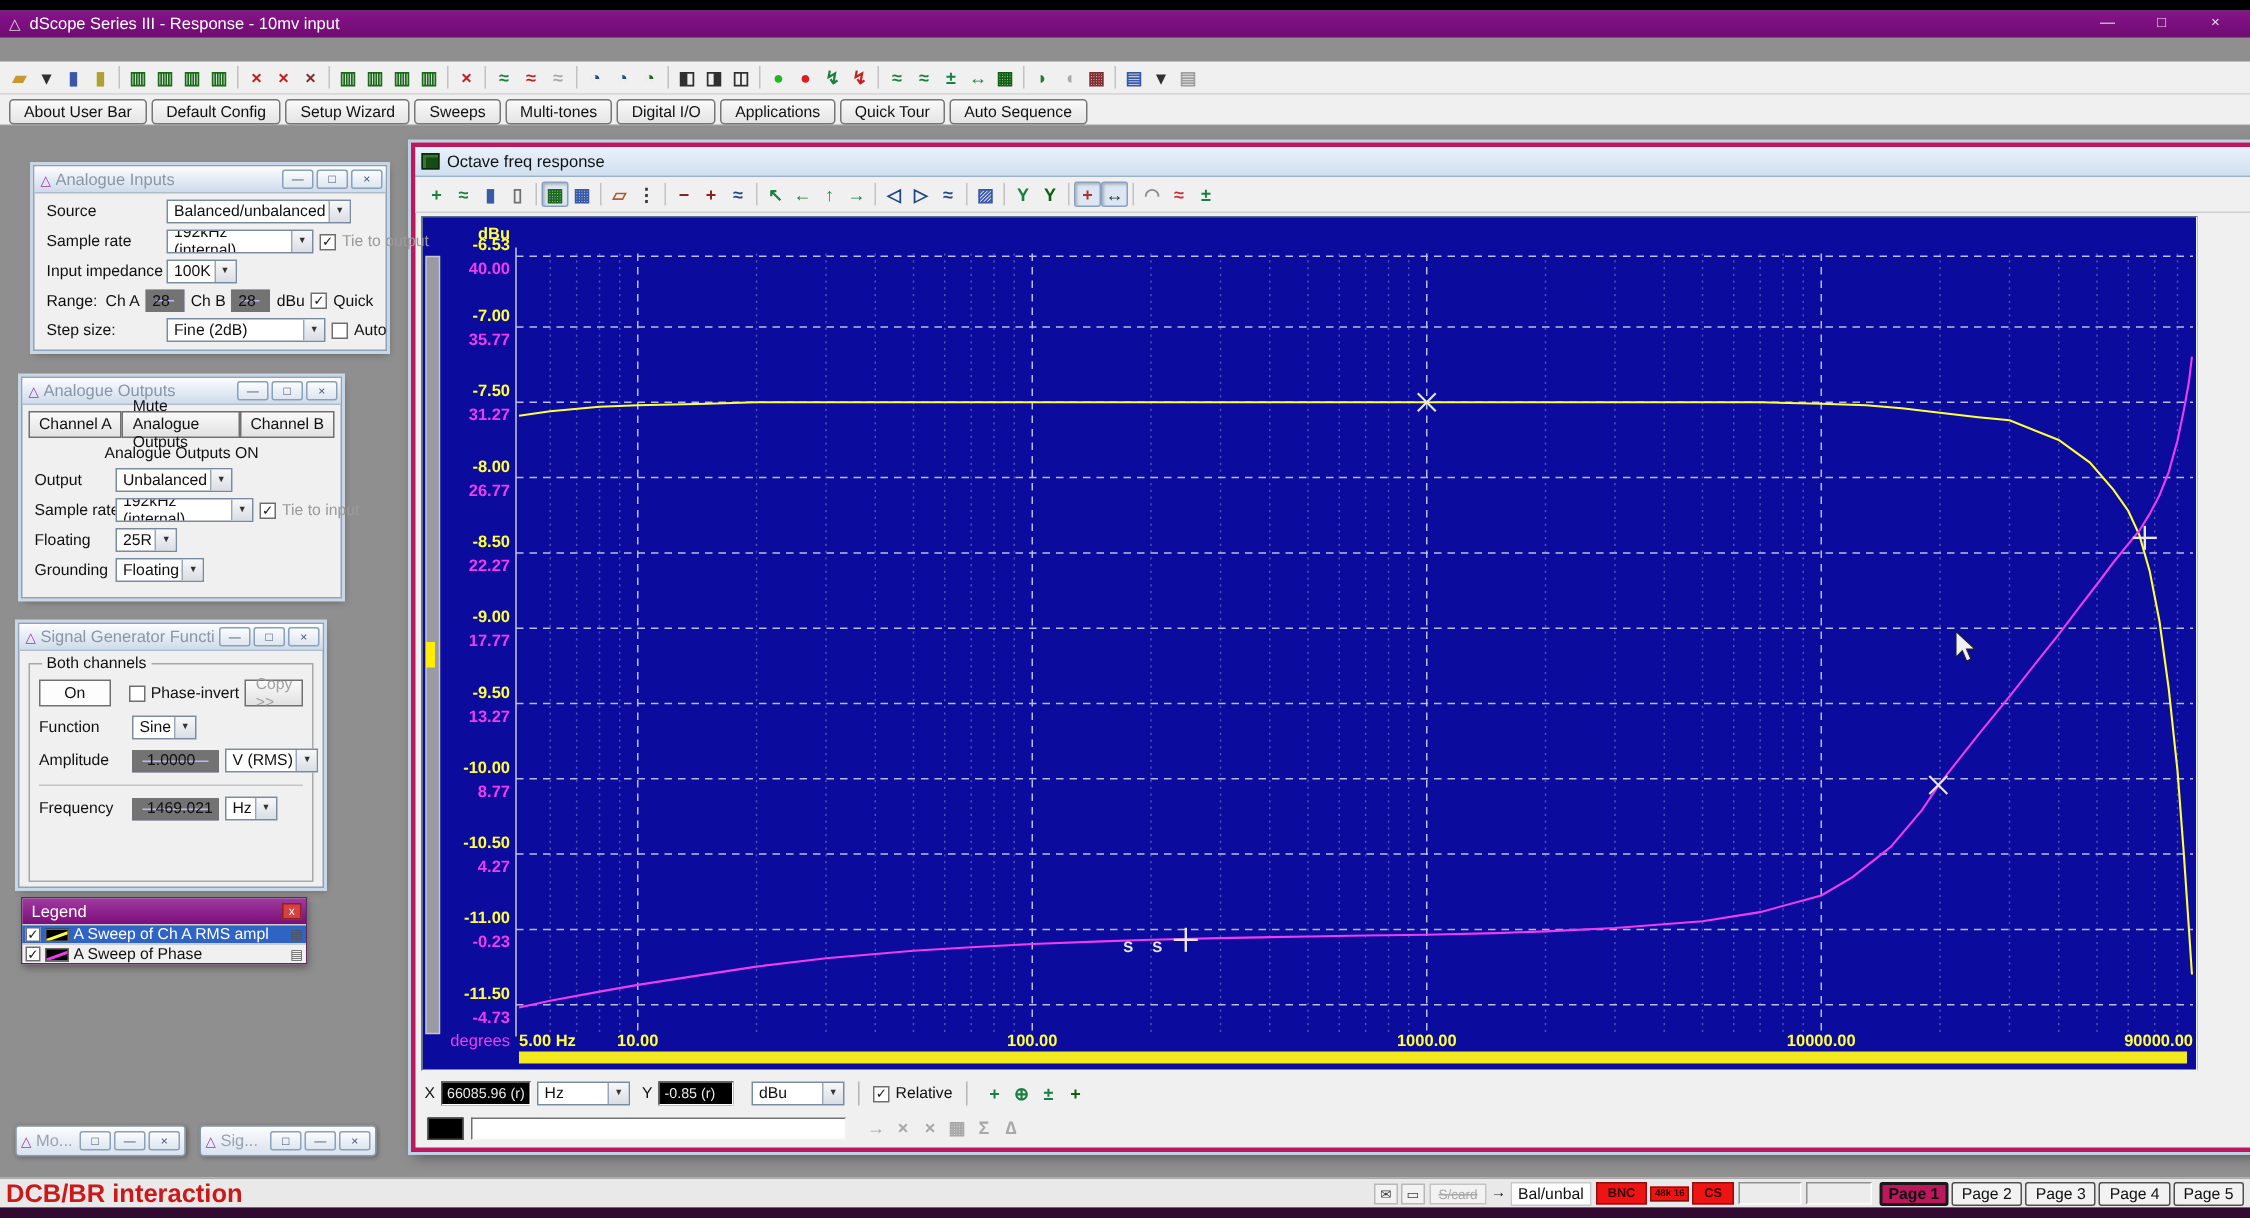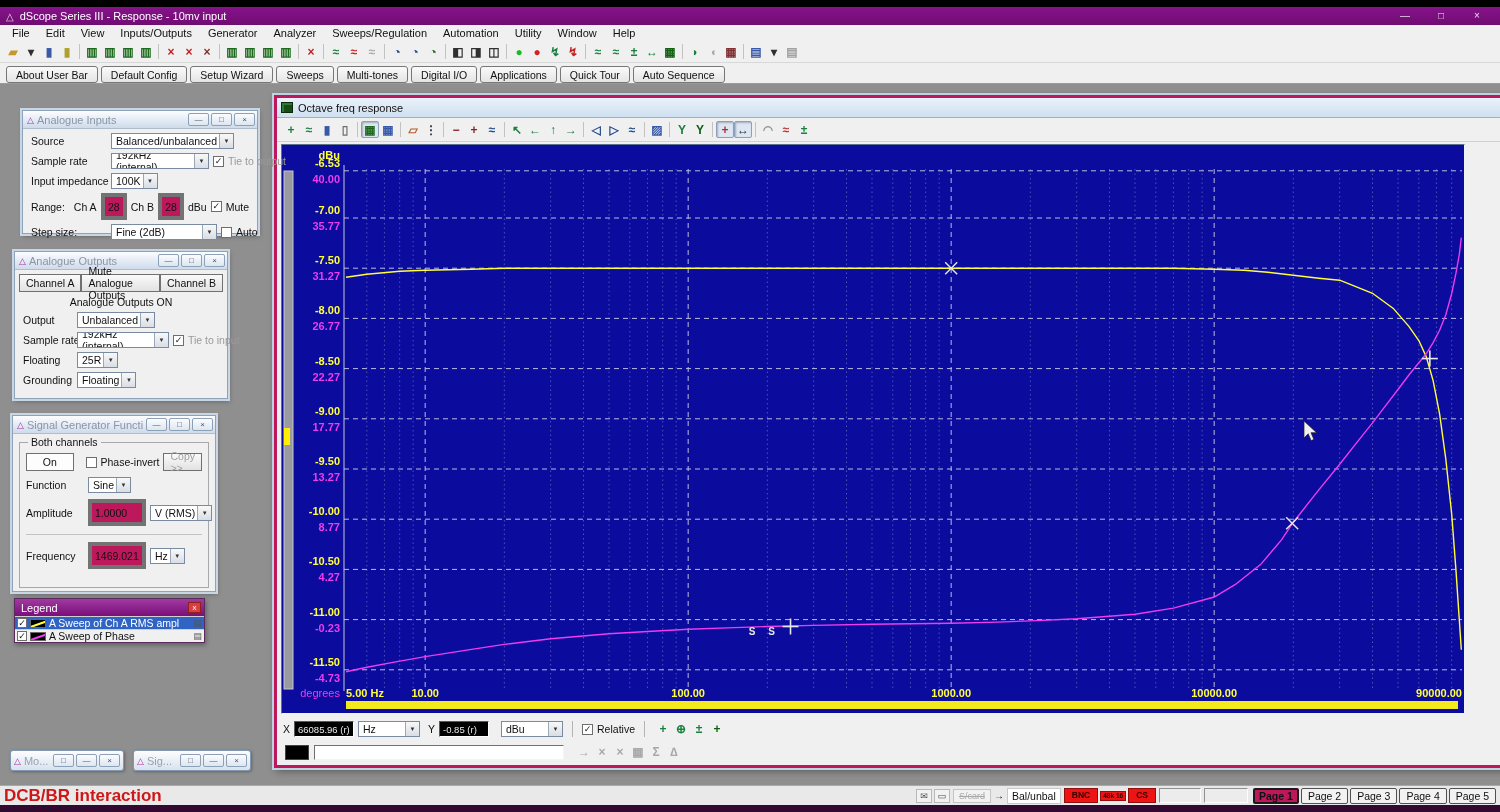--- a/index.html
+++ b/index.html
@@ -44,21 +44,21 @@
 .w48{width:50px;flex:none}
 .w58{width:58px;flex:none}
 .grow{flex:1}
 .push{margin-left:auto}
 .dd{height:16px;border:1px solid #7a8aa0;background:#fff;display:flex;align-items:center;font-size:10.5px;
   position:relative;padding:0 16px 0 4px;flex:none;overflow:hidden}
 .dda{position:absolute;right:0;top:0;bottom:0;width:14px;background:linear-gradient(#f8f8f8,#d9dee5);
   border-left:1px solid #9aa8b8;color:#333;font-size:6px;display:flex;align-items:center;justify-content:center}
 .cb{width:11px;height:11px;border:1px solid #6e6e6e;background:#fff;display:inline-flex;align-items:center;
   justify-content:center;font-size:9px;line-height:9px;color:#1a1a1a;flex:none}
-.tin{height:27px;border:4px solid #737373;background:#be185d;font-size:10.5px;padding:0 3px;display:flex;
+.tin{height:15px;border:7px solid #737373;background:#c4b5fd;font-size:10.5px;padding:0 3px;display:flex;
   align-items:center;justify-content:flex-end;flex:none}
 .wbtn{border:1px solid #707070;background:linear-gradient(#fafafa,#e2e2e2);font-size:10.5px;height:18px;
   display:flex;align-items:center;justify-content:center;padding:0 6px}
 .wbtn.dis{color:#a0a0a0}
 .center{justify-content:center}
 .group{border:1px solid #a8a8a8;margin:8px 6px 0;position:relative;padding:2px 4px 6px}
 .glegend{position:absolute;top:-7px;left:8px;background:#f0f0f0;padding:0 3px;font-size:10.5px}
 
 
 .legendwin{position:absolute;left:14px;top:598px;width:191px;background:#f0f0f0;border:1px solid #5a2a5a;box-shadow:1px 2px 5px rgba(0,0,0,.35)}
@@ -130,34 +130,20 @@
   <div class="titlebar">
     <span class="applogo">△</span>
     <span class="titletxt">dScope Series III - Response - 10mv input</span>
     <span class="winbtns">
       <span class="winbtn">—</span>
       <span class="winbtn">□</span>
       <span class="winbtn">×</span>
     </span>
   </div>
 
-  <div class="menubar">
-
-  <span class="mitem">File</span>
-      <span class="mitem">Edit</span>
-      <span class="mitem">View</span>
-      <span class="mitem">Inputs/Outputs</span>
-      <span class="mitem">Generator</span>
-      <span class="mitem">Analyzer</span>
-      <span class="mitem">Sweeps/Regulation</span>
-      <span class="mitem">Automation</span>
-      <span class="mitem">Utility</span>
-      <span class="mitem">Window</span>
-      <span class="mitem">Help</span>
-    </div>
 
   <div class="toolbar">
 
   <span class="tico" style="color: rgb(200, 152, 48);">▰</span>
       <span class="tico" style="color: rgb(48, 48, 48);">▾</span>
       <span class="tico" style="color: rgb(56, 88, 168);">▮</span>
       <span class="tico" style="color: rgb(176, 160, 48);">▮</span>
       <span class="tsep"></span>
       <span class="tico" style="color: rgb(26, 106, 26);">▥</span>
       <span class="tico" style="color: rgb(26, 106, 26);">▥</span>
@@ -444,21 +430,21 @@
       </span>
     </div>
     <div class="row">
       <span class="lbl" style="width:42px">Range:</span>
       <span class="lbl">Ch A</span>
       <span class="tin" style="width:26px">28</span>
       <span class="lbl">Ch B</span>
       <span class="tin" style="width:26px">28</span>
       <span class="lbl">dBu</span>
       <span class="cb push">✓</span>
-      <span class="lbl">Mute</span>
+      <span class="lbl">Quick</span>
     </div>
     <div class="row">
       <span class="lbl w78">Step size:</span>
       <span class="dd" style="width:106px">
         <span>Fine (2dB)</span>
         <span class="dda">▼</span>
       </span>
       <span class="cb push"></span>
       <span class="lbl">Auto</span>
     </div>

